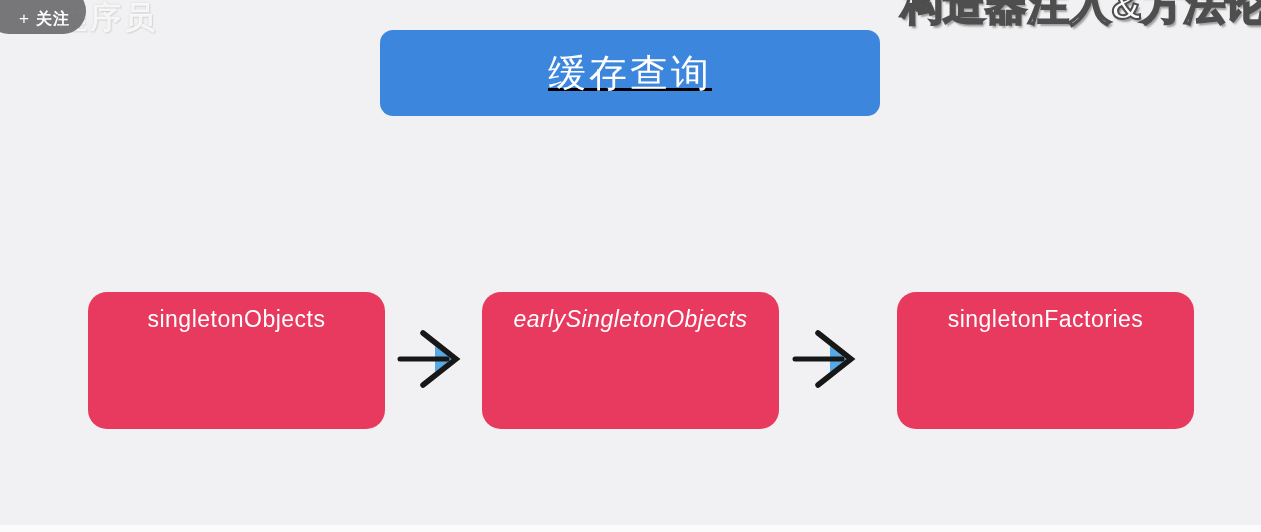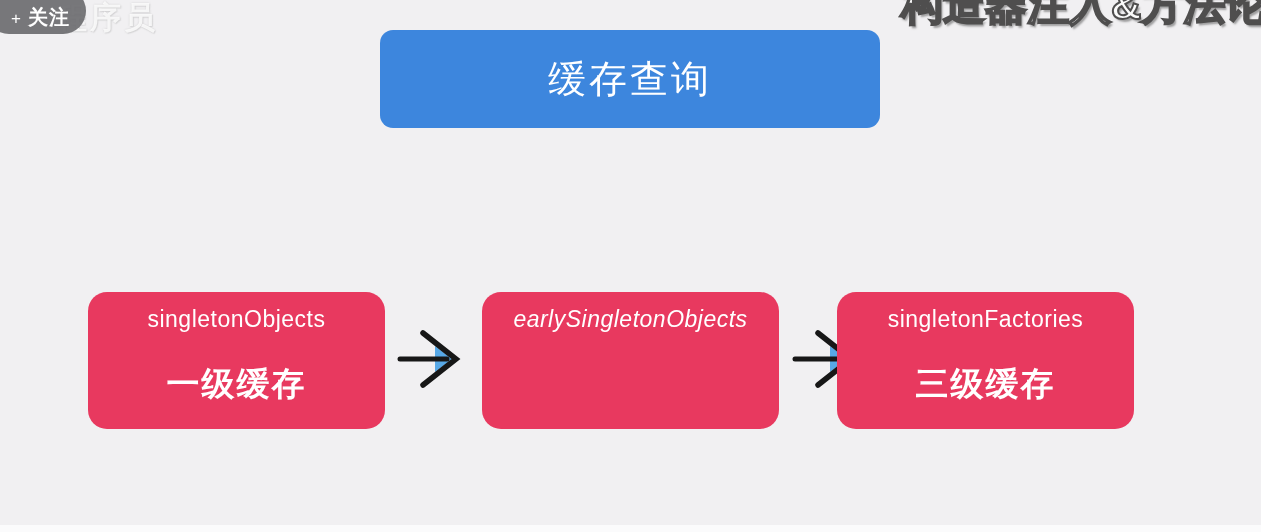--- a/index.html
+++ b/index.html
@@ -34,21 +34,21 @@
     cursor: pointer;
     z-index: 30;
   }
   .follow-button .plus {
     font-size: 17px;
     font-weight: 400;
     margin-right: 7px;
     line-height: 1;
   }
   .follow-button .label {
-    font-size: 20px;
+    font-size: 16px;
     font-weight: 700;
     line-height: 1;
     letter-spacing: 1px;
   }
 
   
   .watermark {
     position: absolute;
     left: 56px;
     top: -3px;
@@ -75,26 +75,27 @@
     letter-spacing: 0px;
     z-index: 10;
   }
 
   
   .header-box {
     position: absolute;
     left: 380px;
     top: 30px;
     width: 500px;
-    height: 98px;
+    height: 86px;
     background: #3d86dd;
     border-radius: 13px;
     display: flex;
     align-items: center;
     justify-content: center;
+    text-decoration: underline;
   }
   .header-box .header-label {
     color: #ffffff;
     font-size: 38px;
     font-weight: 500;
     letter-spacing: 3px;
   }
 
   
   .cache-box {
@@ -117,21 +118,21 @@
     font-weight: 400;
     letter-spacing: 0.5px;
   }
   .cache-box .label {
     font-size: 33px;
     font-weight: 700;
     letter-spacing: 2px;
   }
   .box-1 { left: 88px; }
   .box-2 { left: 482px; font-style: italic; }
-  .box-3 { left: 837px; }
+  .box-3 { left: 897px; }
 
   
   .flow-arrow {
     position: absolute;
     top: 329px;
     width: 68px;
     height: 60px;
   }
   .arrow-1 { left: 397px; }
   .arrow-2 { left: 792px; }
@@ -159,39 +160,37 @@
   </div>
 
   <div class="clipped-title">构造器注入&amp;方法论</div>
 
   <div class="header-box">
     <span class="header-label">缓存查询</span>
   </div>
 
   <div class="cache-box box-1">
     <span class="code">singletonObjects</span>
-    <span class="label">一级缓存</span>
   </div>
 
   <svg class="flow-arrow arrow-1" viewBox="0 0 68 60">
     <polygon points="38,17 55,30 38,43" fill="#57a8e6"></polygon>
     <line x1="3" y1="30" x2="50" y2="30" stroke="#171717" stroke-width="5" stroke-linecap="round"></line>
     <polyline points="26,4 59,30 26,56" fill="none" stroke="#171717" stroke-width="5.5" stroke-linecap="round" stroke-linejoin="miter"></polyline>
   </svg>
 
   <div class="cache-box box-2">
     <span class="code">earlySingletonObjects</span>
   </div>
 
   <svg class="flow-arrow arrow-2" viewBox="0 0 68 60">
     <polygon points="38,17 55,30 38,43" fill="#57a8e6"></polygon>
     <line x1="3" y1="30" x2="50" y2="30" stroke="#171717" stroke-width="5" stroke-linecap="round"></line>
     <polyline points="26,4 59,30 26,56" fill="none" stroke="#171717" stroke-width="5.5" stroke-linecap="round" stroke-linejoin="miter"></polyline>
   </svg>
 
   <div class="cache-box box-3">
     <span class="code">singletonFactories</span>
-    <span class="label">三级缓存</span>
   </div>
 
   <div class="bottom-strip"></div>
 
 </div>
 
 </body></html>

